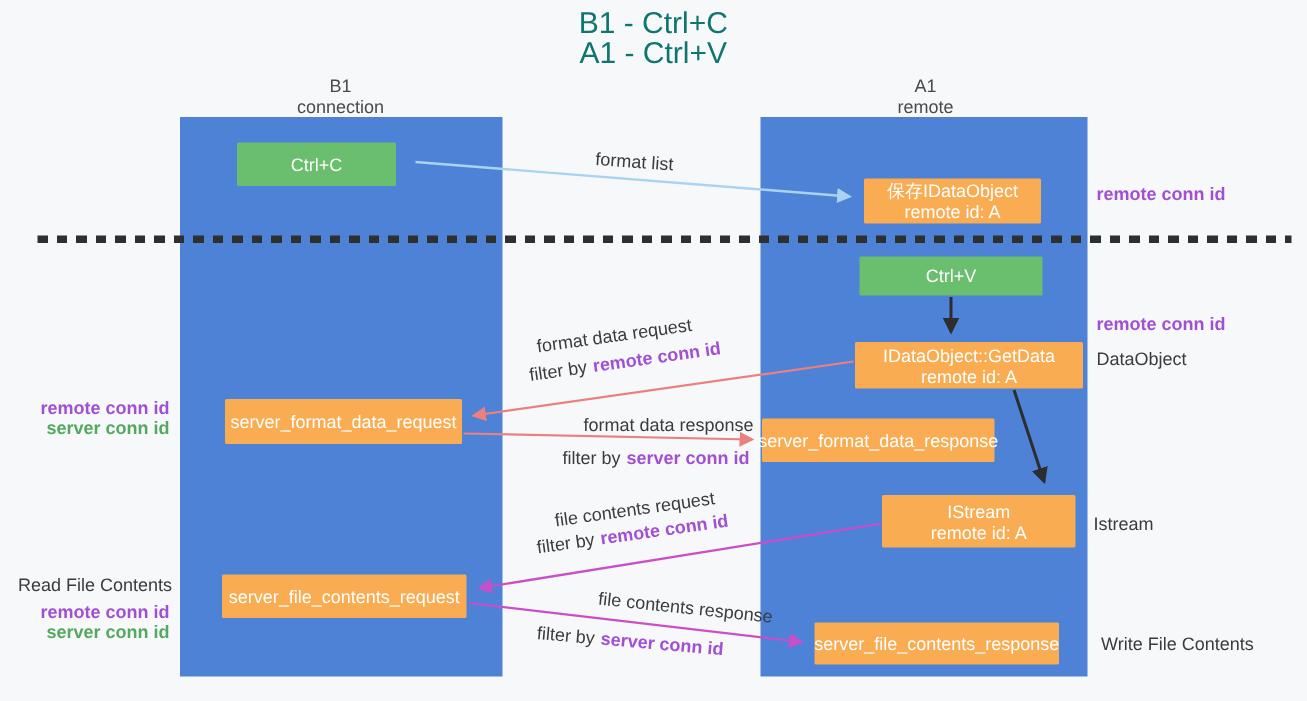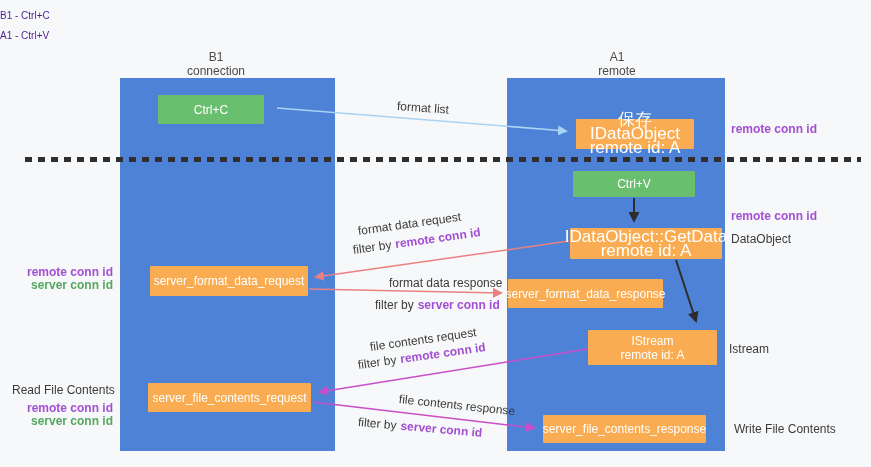--- a/index.html
+++ b/index.html
@@ -3,54 +3,54 @@
 <meta charset="utf-8">
 <style>
   html,body { margin:0; padding:0; background:#f7f8f9; }
   * { box-sizing:border-box; }
   #canvas {
     position:relative; width:871px; height:467px;
     background:#f7f8f9; overflow:hidden;
     font-family:"Liberation Sans", sans-serif; color:#3b3b3b;
   }
   .abs { position:absolute; }
-  .title-block { top:6px; left:0; width:100%; text-align:left;
-    font-size:10px; line-height:20px; color:#4c1d95; }
+  .title-block { top:6px; left:0; width:100%; text-align:center;
+    font-size:20px; line-height:20px; color:#0f766e; }
   .col-header { top:50px; width:160px; text-align:center;
     font-size:12px; line-height:14px; color:#4a4a4a; }
   .column { top:78px; height:373px; background:#4e82d7; }
   .divider { top:157px; left:25px; width:836px; height:5px;
     background:repeating-linear-gradient(to right, #2f2f2f 0 7px, transparent 7px 13px); }
   .node { display:flex; flex-direction:column; align-items:center;
     justify-content:center; text-align:center; color:#ffffff;
     font-size:12px; line-height:14px; border-radius:1px; }
   .node.orange { background:#f9ac51; }
   .node.green  { background:#6abf6e; }
-  .node .sub { font-size:17px; }
+  .node .sub { font-size:12px; }
   .anno { font-size:12px; line-height:13px; white-space:nowrap; }
   .purple { color:#a24fd3; font-weight:bold; }
   .greentx { color:#55a860; font-weight:bold; }
   .dark { color:#3b3b3b; }
   .left-anno { left:0; width:113px; text-align:right; }
   .mid-label { font-size:12px; white-space:nowrap; transform-origin:left center; }
   .mid-label .lead { margin-right:4px; }
   svg.arrows { position:absolute; top:0; left:0; width:871px; height:467px;
     pointer-events:none; }
 </style>
 </head>
 <body>
 
 <div id="canvas">
 
   <div class="abs title-block">
     <div>B1 - Ctrl+C</div>
     <div>A1 - Ctrl+V</div>
   </div>
 
-  <div class="abs col-header" style="left:136px;">
+  <div class="abs col-header" style="left:147px;">
     <div>B1</div>
     <div>connection</div>
   </div>
   <div class="abs col-header" style="left:537px;">
     <div>A1</div>
     <div>remote</div>
   </div>
 
   <div class="abs column" style="left:120px; width:215px;"></div>
   <div class="abs column" style="left:507px; width:218px;"></div>

